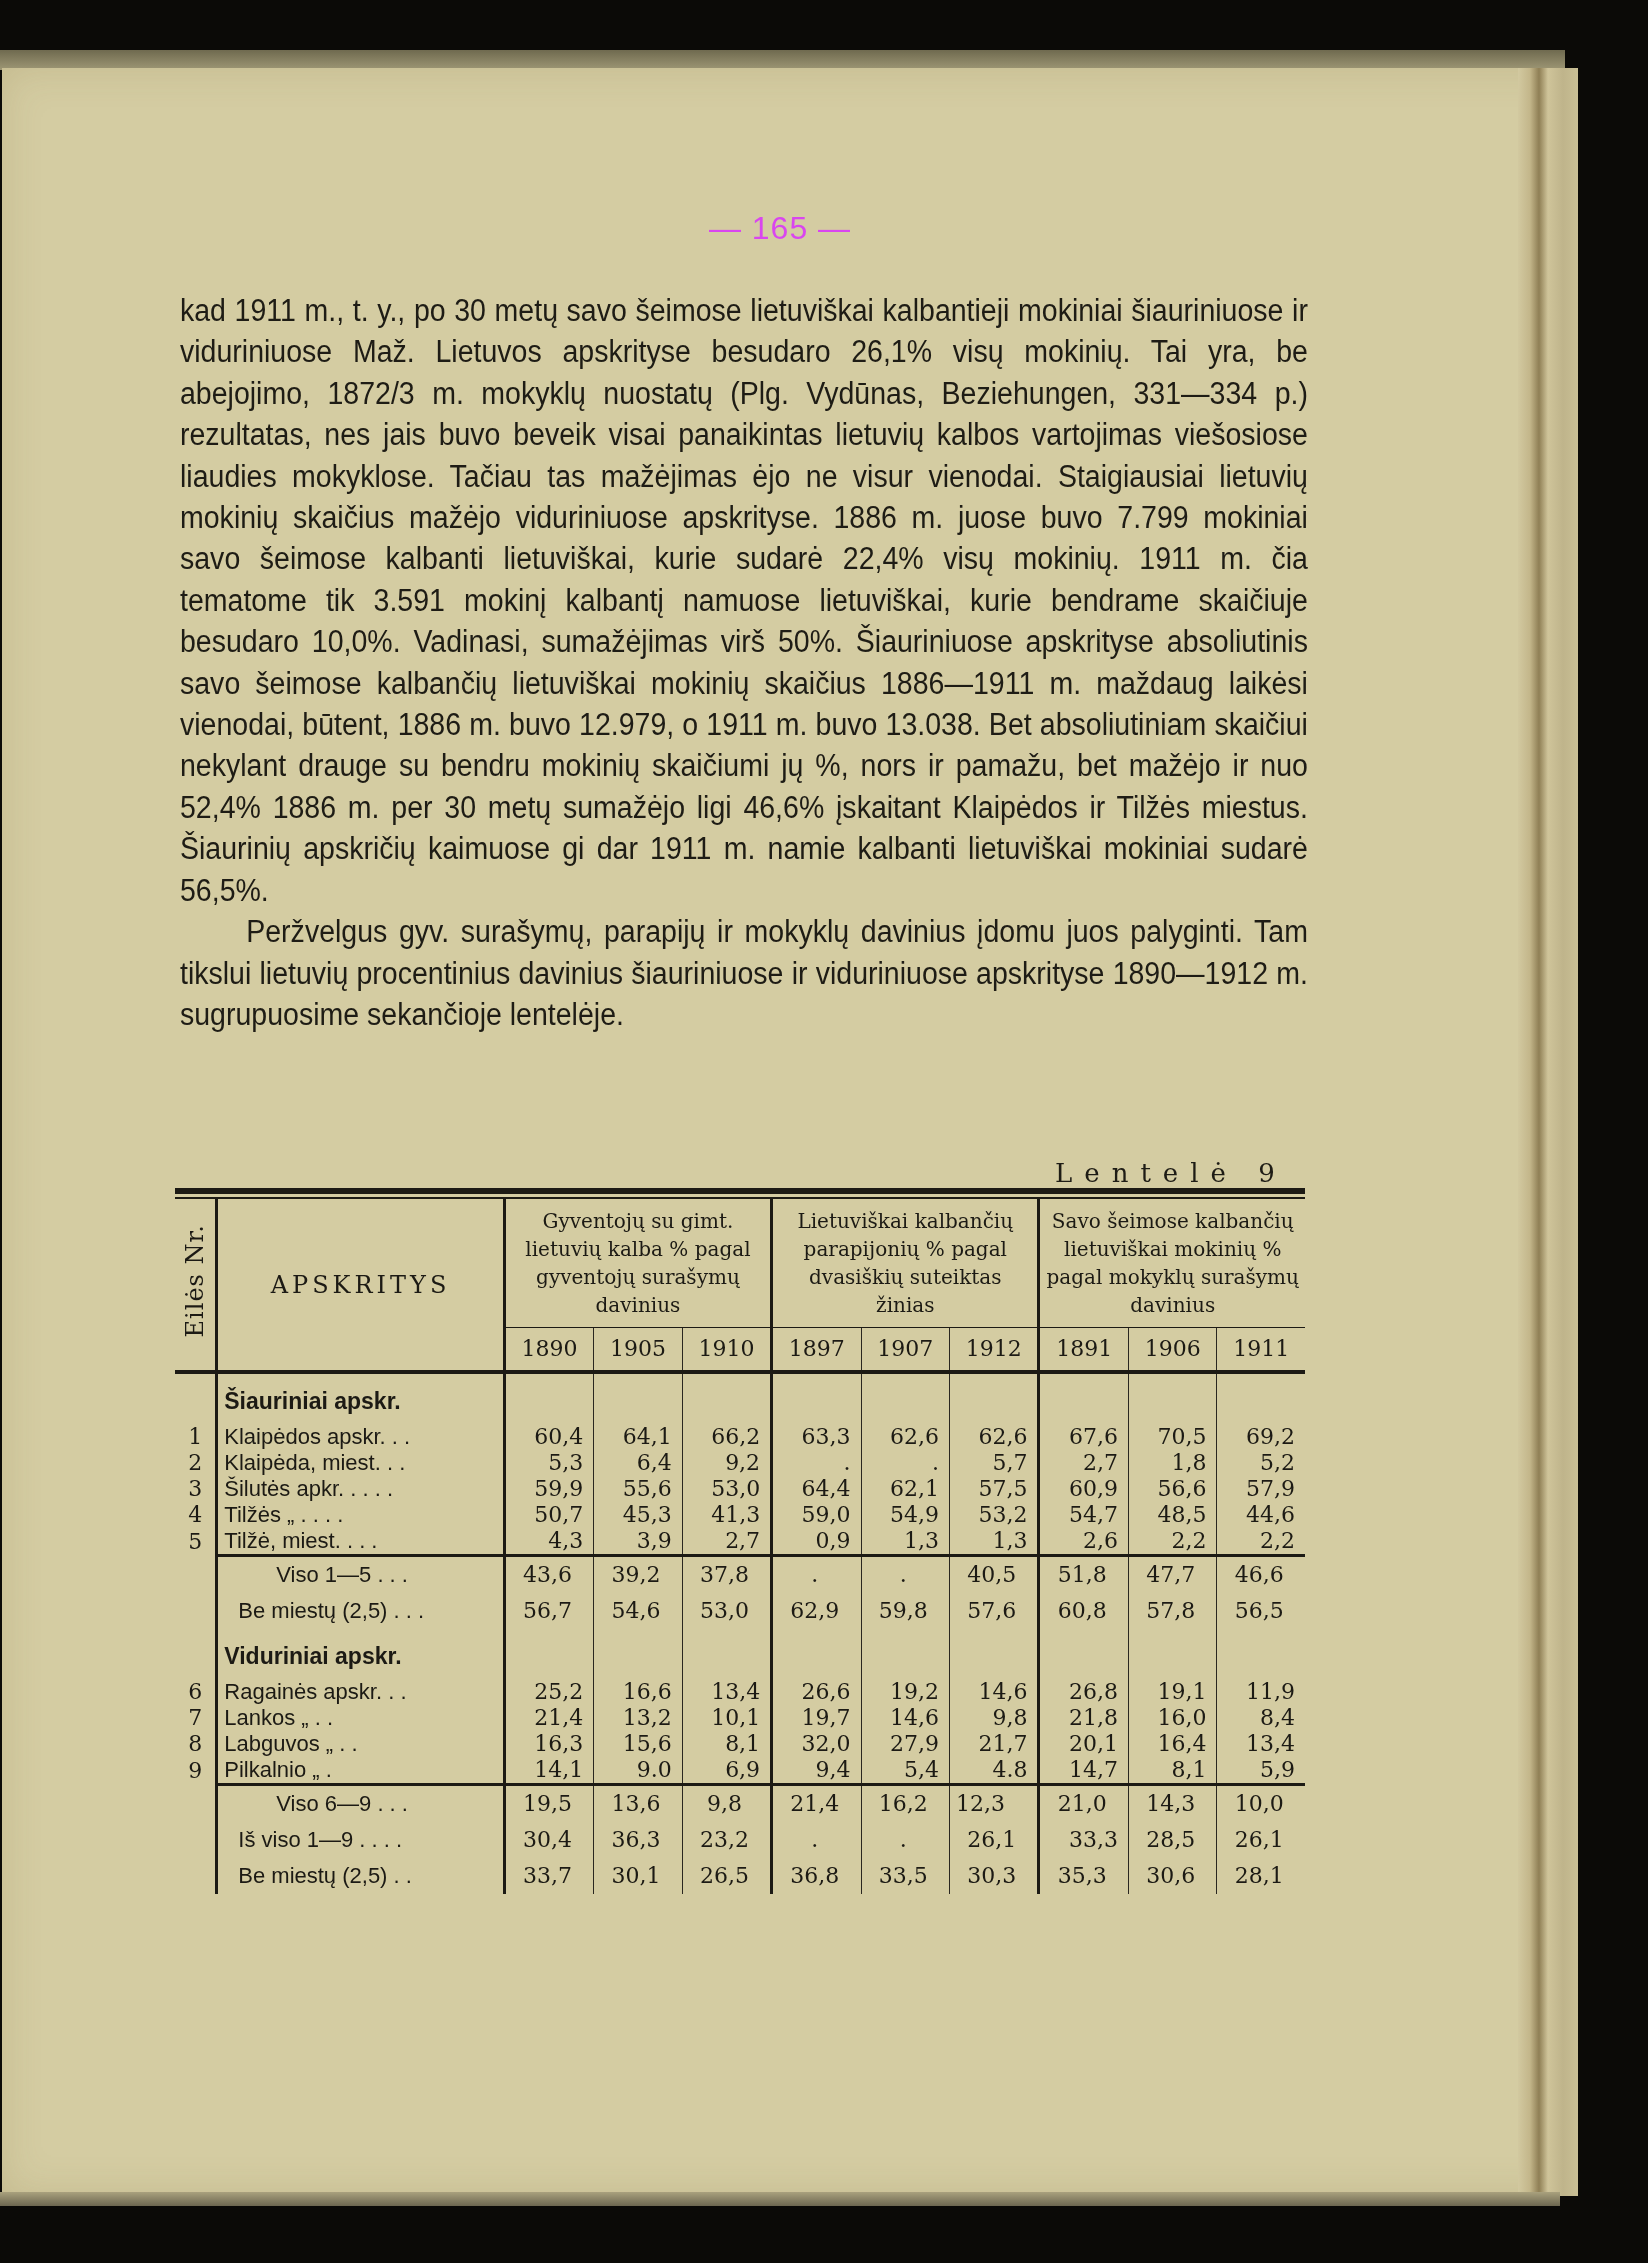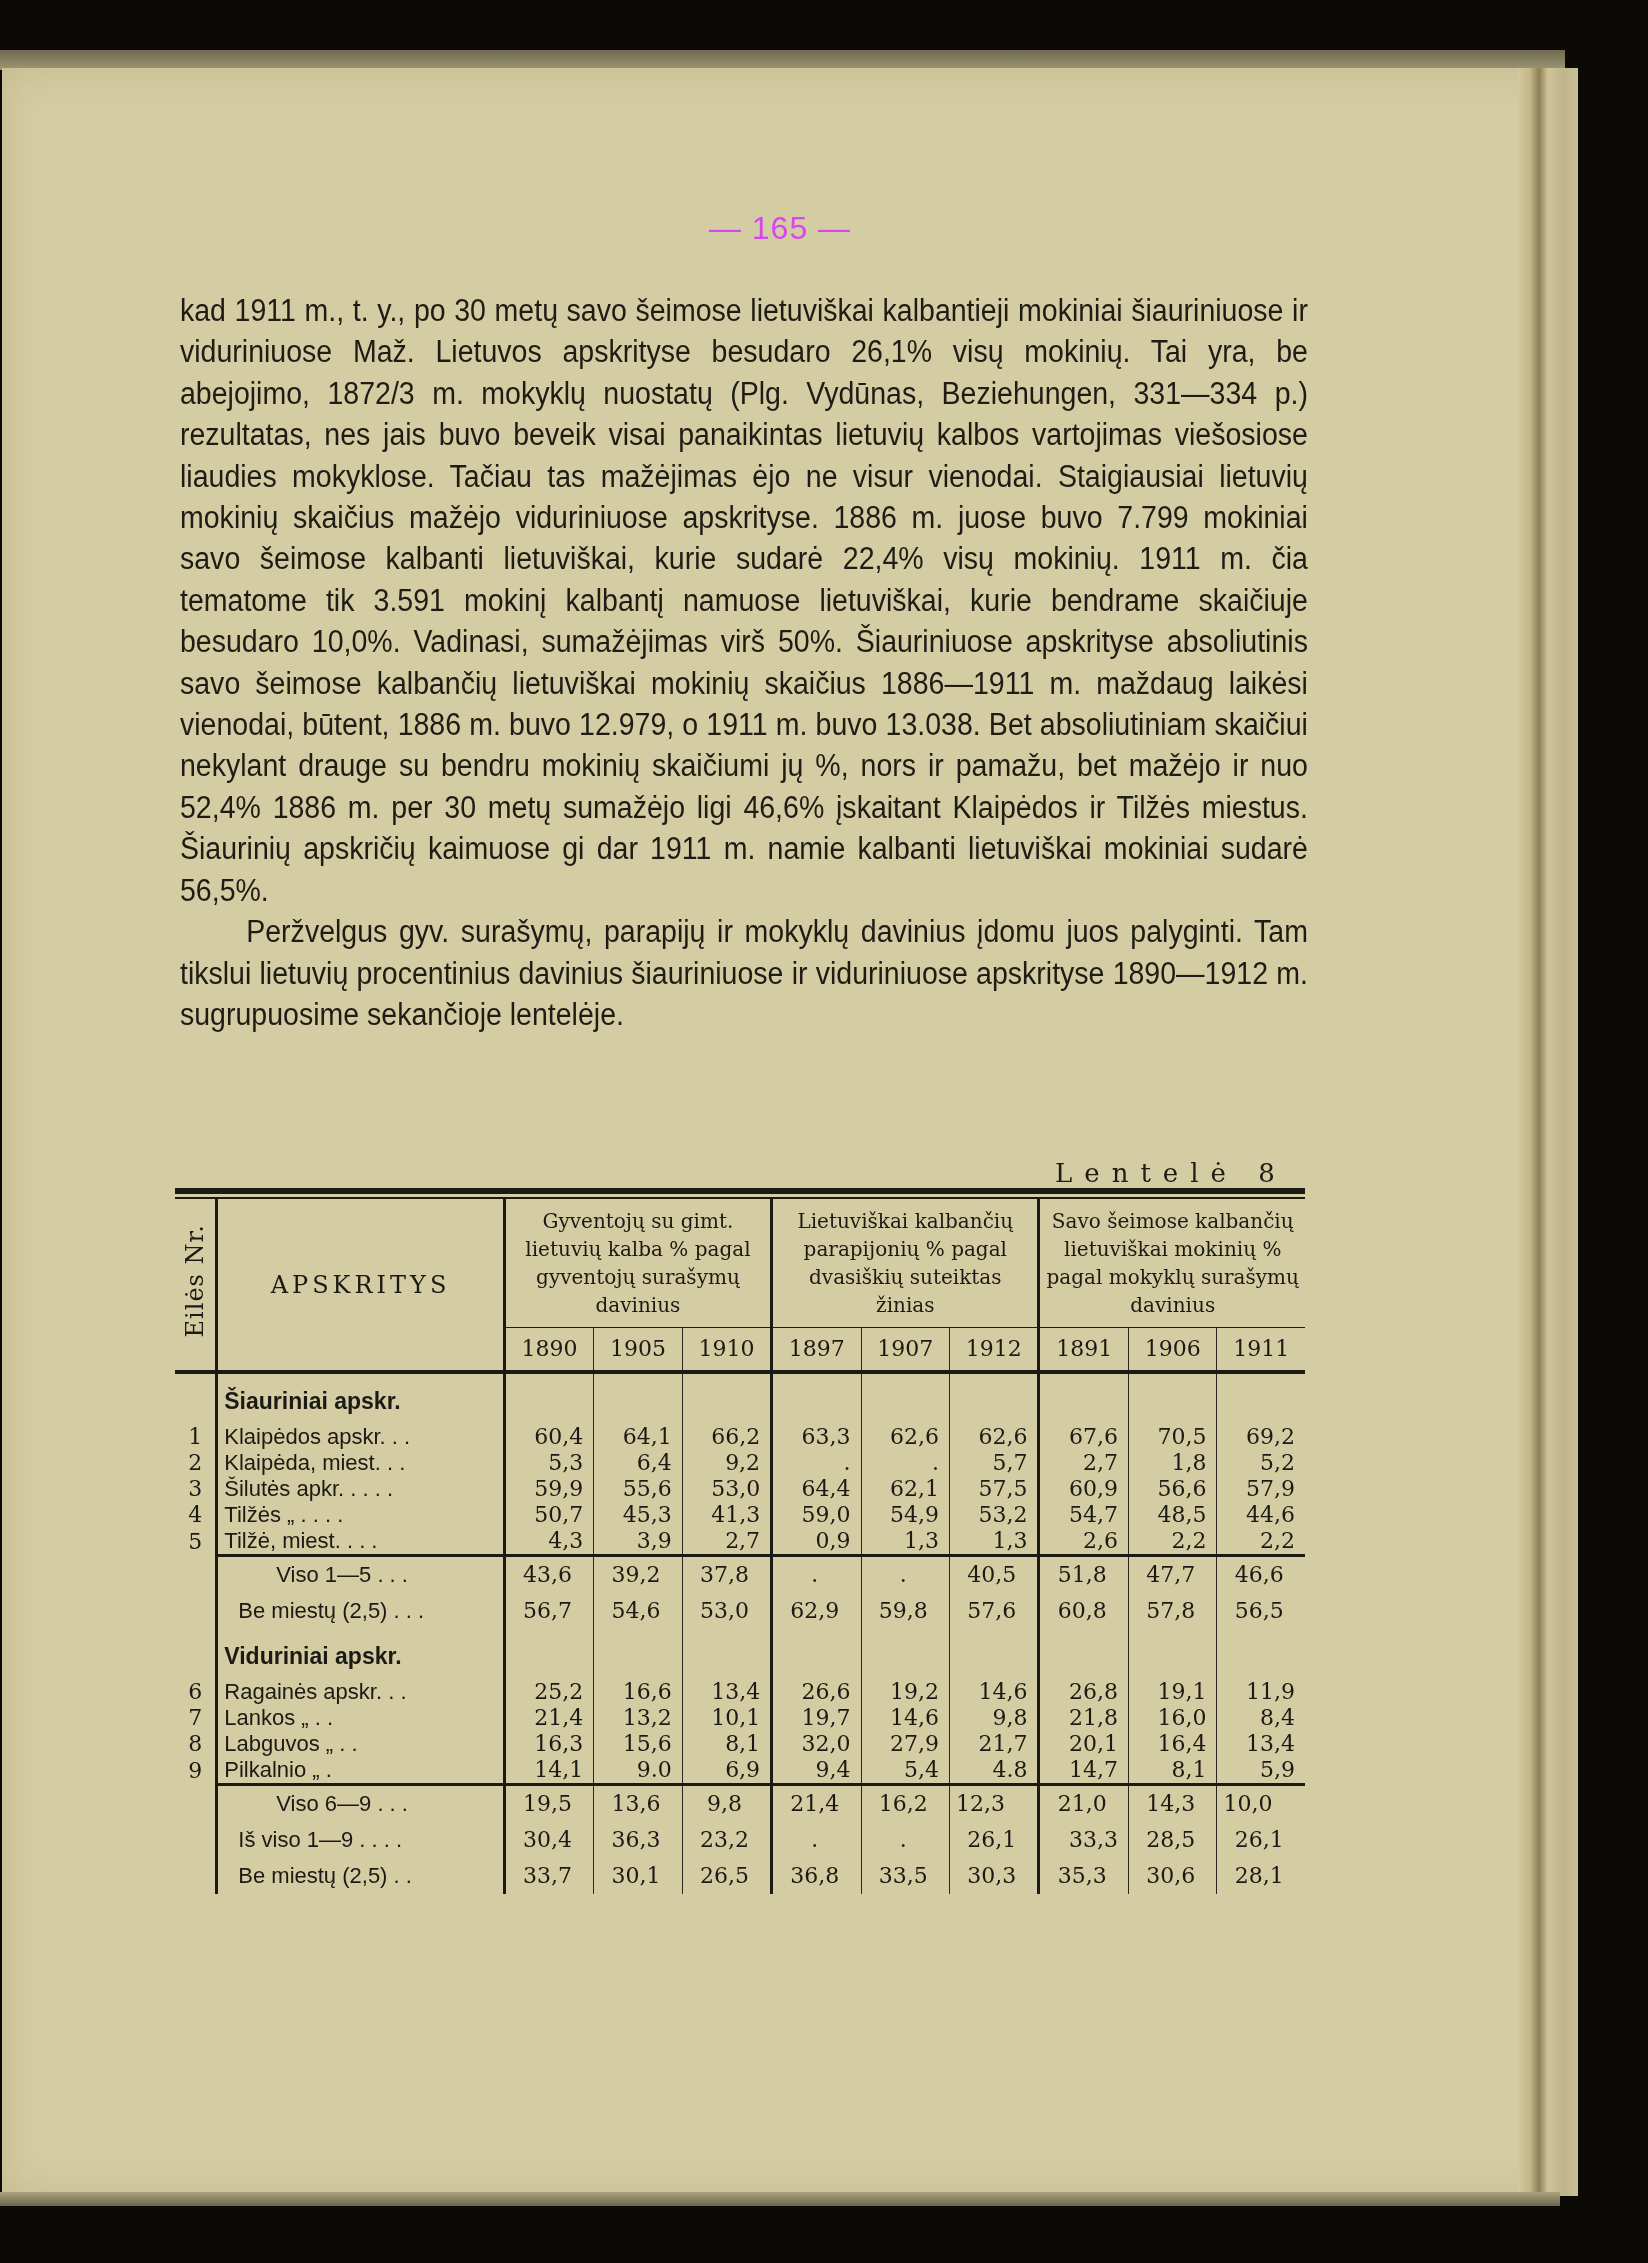--- a/index.html
+++ b/index.html
@@ -88,21 +88,21 @@
 <div class="page-edges"></div>
 <div class="bottom-edge"></div>
 
 <div class="page-num ink">— 165 —</div>
 
 <div class="body-text">
   <p>kad 1911 m., t. y., po 30 metų savo šeimose lietuviškai kalbantieji mokiniai šiauriniuose ir viduriniuose Maž. Lietuvos apskrityse besudaro 26,1% visų mokinių. Tai yra, be abejojimo, 1872/3 m. mokyklų nuostatų (Plg. Vydūnas, Beziehungen, 331—334 p.) rezultatas, nes jais buvo beveik visai panaikintas lietuvių kalbos vartojimas viešosiose liaudies mokyklose. Tačiau tas mažėjimas ėjo ne visur vienodai. Staigiausiai lietuvių mokinių skaičius mažėjo viduriniuose apskrityse. 1886 m. juose buvo 7.799 mokiniai savo šeimose kalbanti lietuviškai, kurie sudarė 22,4% visų mokinių. 1911 m. čia tematome tik 3.591 mokinį kalbantį namuose lietuviškai, kurie bendrame skaičiuje besudaro 10,0%. Vadinasi, sumažėjimas virš 50%. Šiauriniuose apskrityse absoliutinis savo šeimose kalbančių lietuviškai mokinių skaičius 1886—1911 m. maždaug laikėsi vienodai, būtent, 1886 m. buvo 12.979, o 1911 m. buvo 13.038. Bet absoliutiniam skaičiui nekylant drauge su bendru mokinių skaičiumi jų %, nors ir pamažu, bet mažėjo ir nuo 52,4% 1886 m. per 30 metų sumažėjo ligi 46,6% įskaitant Klaipėdos ir Tilžės miestus. Šiaurinių apskričių kaimuose gi dar 1911 m. namie kalbanti lietuviškai mokiniai sudarė 56,5%.</p>
   <p class="indent">Peržvelgus gyv. surašymų, parapijų ir mokyklų davinius įdomu juos palyginti. Tam tikslui lietuvių procentinius davinius šiauriniuose ir viduriniuose apskrityse 1890—1912 m. sugrupuosime sekančioje lentelėje.</p>
 </div>
 
-<div class="caption">Lentelė 8</div>
+<div class="caption">Lentelė 9</div>
 
 <div class="table-wrap">
   <div class="rule-thick"></div>
   <div class="rule-thin"></div>
   <table class="stats">
     <colgroup>
       <col style="width:42px">
         <col style="width:285px">
       <col style="width:88px">
         <col style="width:88px">
@@ -311,21 +311,21 @@
           <td class="nob"></td>
           <td class="colname vl namecell" style="padding-left:58px !important">Viso 6—9 . . .</td>
           <td class="colv vl" style="text-align:center">19,5</td>
           <td class="colv vt" style="text-align:center">13,6</td>
           <td class="colv vt" style="text-align:center">9,8</td>
           <td class="colv vl" style="text-align:center">21,4</td>
           <td class="colv vt" style="text-align:center">16,2</td>
           <td class="colv vt" style="text-align:left">12,3</td>
           <td class="colv vl" style="text-align:center">21,0</td>
           <td class="colv vt" style="text-align:center">14,3</td>
-          <td class="colv vt" style="text-align:left">10,0</td>
+          <td class="colv vt" style="text-align:center">10,0</td>
         </tr>
         <tr class="data total">
           <td class="nob"></td>
           <td class="colname vl namecell" style="padding-left:20px !important">Iš viso 1—9 . . . .</td>
           <td class="colv vl" style="text-align:center">30,4</td>
           <td class="colv vt" style="text-align:center">36,3</td>
           <td class="colv vt" style="text-align:center">23,2</td>
           <td class="colv vl" style="text-align:center">.</td>
           <td class="colv vt" style="text-align:center">.</td>
           <td class="colv vt" style="text-align:center">26,1</td>

